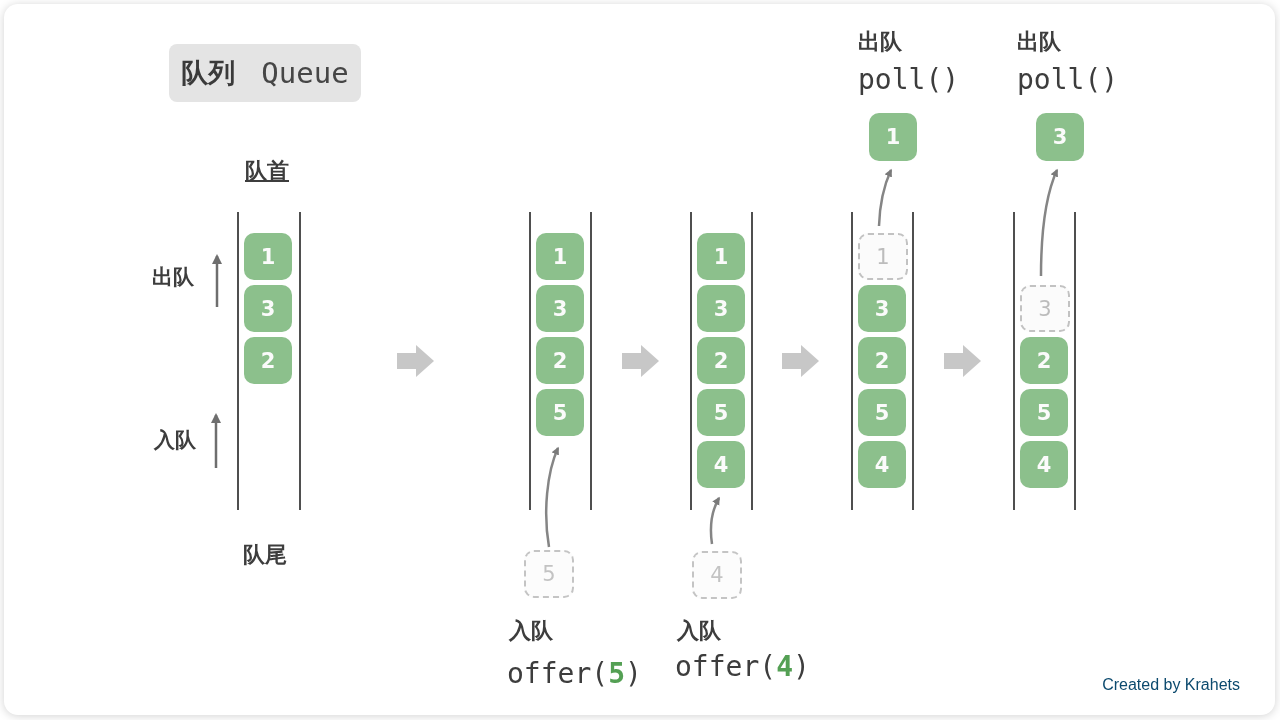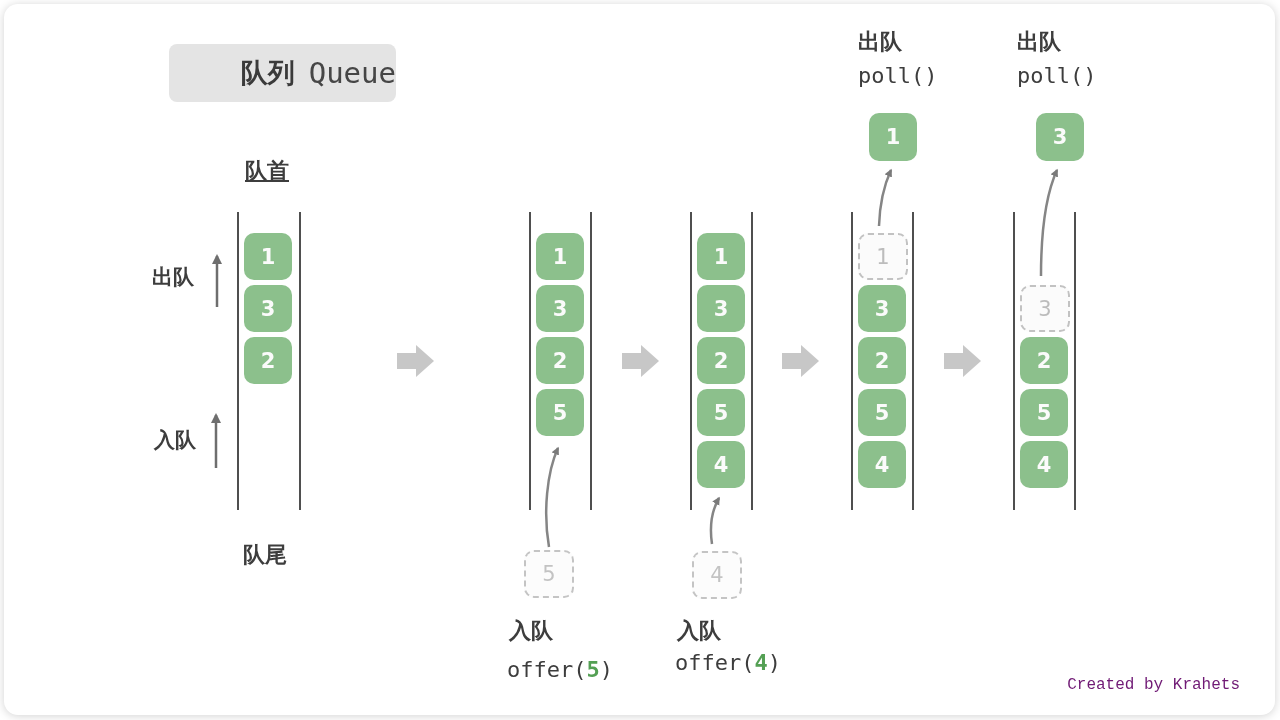--- a/index.html
+++ b/index.html
@@ -19,35 +19,35 @@
     width: 1271px; height: 711px;
     background: #ffffff;
     border-radius: 14px;
     box-shadow: 0 1px 10px rgba(0,0,0,0.18);
   }
   .abs { position: absolute; }
 
   
   .title-badge {
     left: 169px; top: 44px;
-    width: 227px; height: 58px;
+    width: 192px; height: 58px;
     background: #e4e4e4;
     border-radius: 8px;
-    display: flex; align-items: center; justify-content: flex-end;
-    gap: 14px;
+    display: flex; align-items: center; justify-content: center;
+    gap: 26px;
   }
   .title-zh { font-size: 27px; font-weight: bold; color: #3a3a3a; }
   .title-en { font-family: "DejaVu Sans Mono", monospace; font-size: 29px; color: #464646; }
 
   
   .zh-label { font-size: 22px; font-weight: bold; color: #3d3d3d; white-space: nowrap; }
   .zh-label-sm { font-size: 21px; font-weight: bold; color: #3d3d3d; white-space: nowrap; }
   .mono-label {
     font-family: "DejaVu Sans Mono", monospace;
-    font-size: 22px; color: #3d3d3d; white-space: nowrap;
+    font-size: 28px; color: #3d3d3d; white-space: nowrap;
   }
   .accent { color: #54a054; font-weight: bold; }
 
   
   .wall {
     width: 2px; top: 212px; height: 298px;
     background: #4f4f4f;
   }
 
   
@@ -70,22 +70,22 @@
     width: 46px; height: 44px;
     background: #fcfcfc;
     border: 2px dashed #c4c4c4;
     border-radius: 10px;
     display: flex; align-items: center; justify-content: center;
     color: #c3c3c3;
     font-size: 21px;
   }
 
   .credit {
-    font-family: Liberation Mono, monospace;
-    font-size: 16px; color: #701a75; white-space: nowrap;
+    font-family: Liberation Sans, sans-serif;
+    font-size: 16px; color: #0c4a6e; white-space: nowrap;
   }
 
   svg.overlay {
     position: absolute; left: 0; top: 0;
     width: 1280px; height: 720px;
     pointer-events: none;
   }
 </style>
 </head>
 <body>

